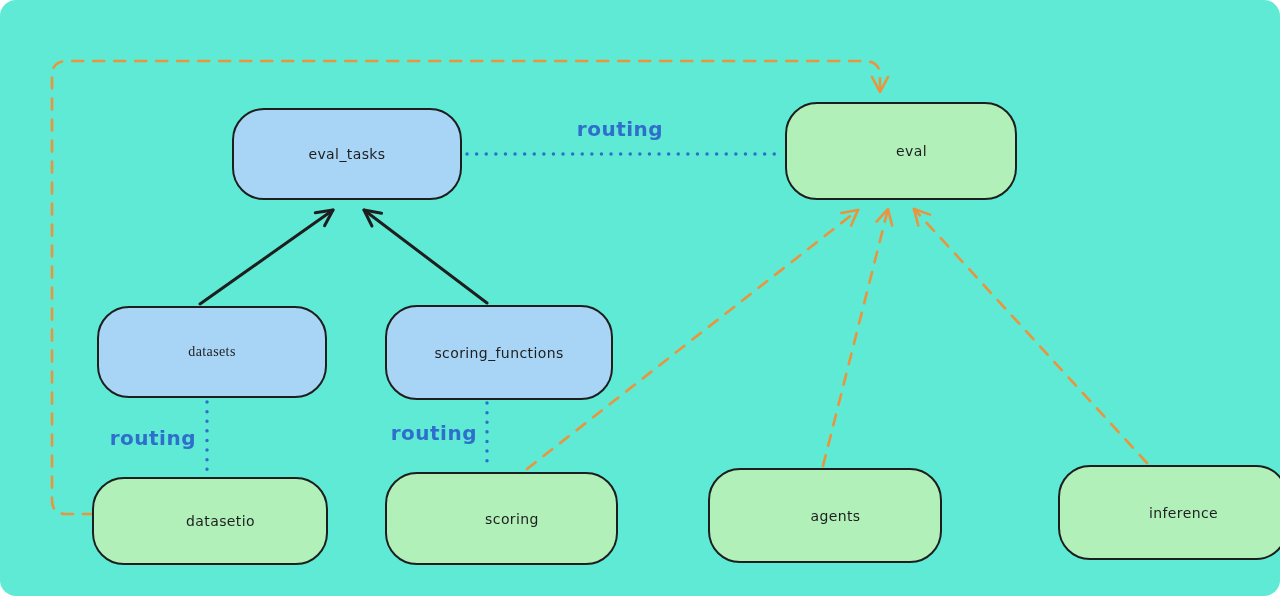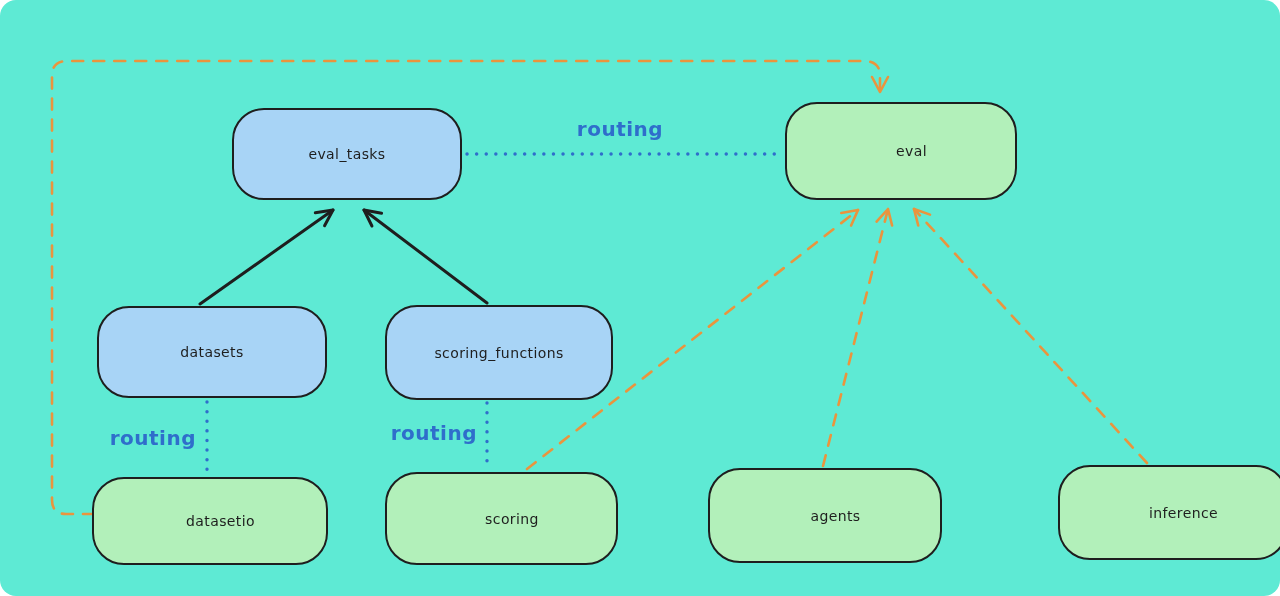--- a/index.html
+++ b/index.html
@@ -33,21 +33,21 @@
     color: #1e1e1e;
     font-size: 14px;
     letter-spacing: 0.4px;
     font-weight: 500;
   }
   .node.blue  { background: #a8d4f6; }
   .node.green { background: #b2f0ba; padding-left: 21px; }
 
   #node-eval_tasks        { left: 232px;  top: 108px; width: 230px; height: 92px; }
   #node-eval              { left: 785px;  top: 102px; width: 232px; height: 98px; }
-  #node-datasets          { left: 97px;   top: 306px; width: 230px; height: 92px; }
+  #node-datasets          { left: 97px;   top: 306px; width: 230px; height: 92px; font-family: Liberation Serif, serif; }
   #node-scoring_functions { left: 385px;  top: 305px; width: 228px; height: 95px; }
   #node-datasetio         { left: 92px;   top: 477px; width: 236px; height: 88px; }
   #node-scoring           { left: 385px;  top: 472px; width: 233px; height: 93px; text-align: center; }
   #node-agents            { left: 708px;  top: 468px; width: 234px; height: 95px; }
   #node-inference         { left: 1058px; top: 465px; width: 230px; height: 95px; }
 
   .edge-black {
     stroke: #1e1e1e;
     stroke-width: 3;
     fill: none;

